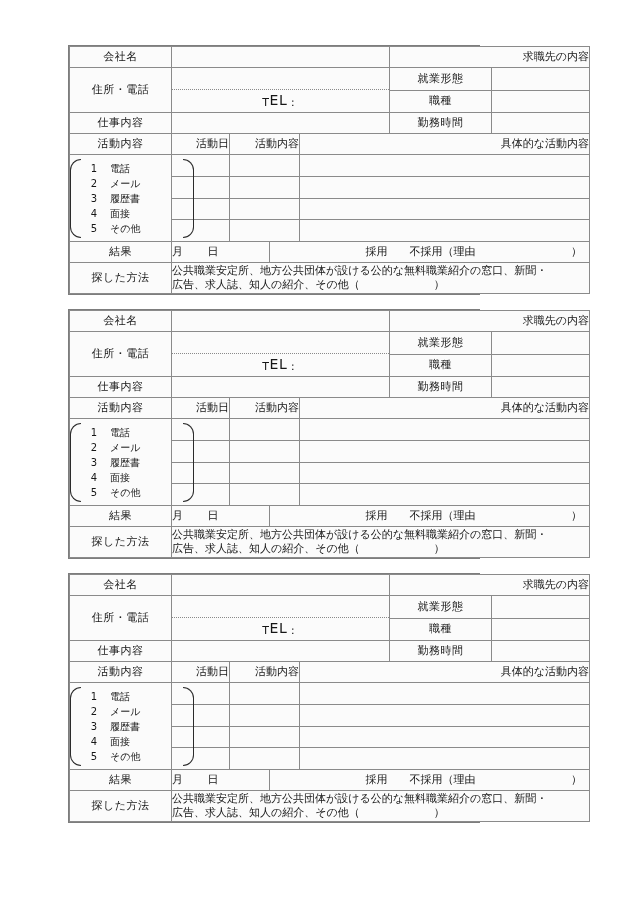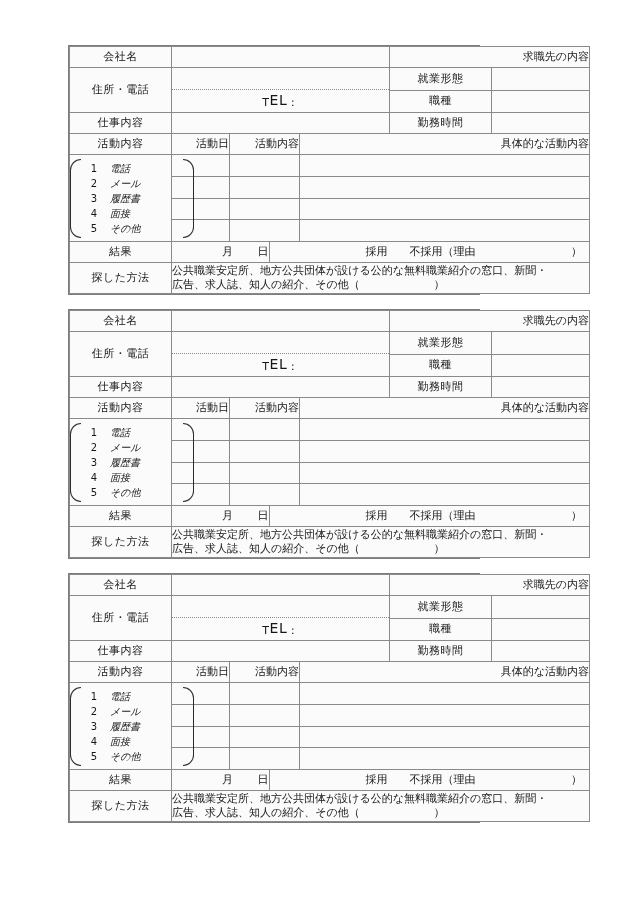--- a/index.html
+++ b/index.html
@@ -129,28 +129,27 @@
     line-height: 15px;
     height: 15px;
     white-space: nowrap;
   }
   .legend-list li .num {
     width: 20px;
     text-align: center;
   }
   .legend-list li .nm {
     padding-left: 6px;
-    font-style: italic;
   }
 
   .row-act { height: 19px; }
   .row-hd  { height: 21px; }
 
   .result-ym {
-    text-align: right;
+    text-align: left;
     letter-spacing: 0.5px;
   }
   .result-ym .gap { display: inline-block; width: 24px; }
 
   .result-adopt {
     text-align: center;
     padding-left: 6px;
     white-space: nowrap;
   }
   .result-adopt .sp { display: inline-block; width: 22px; }

